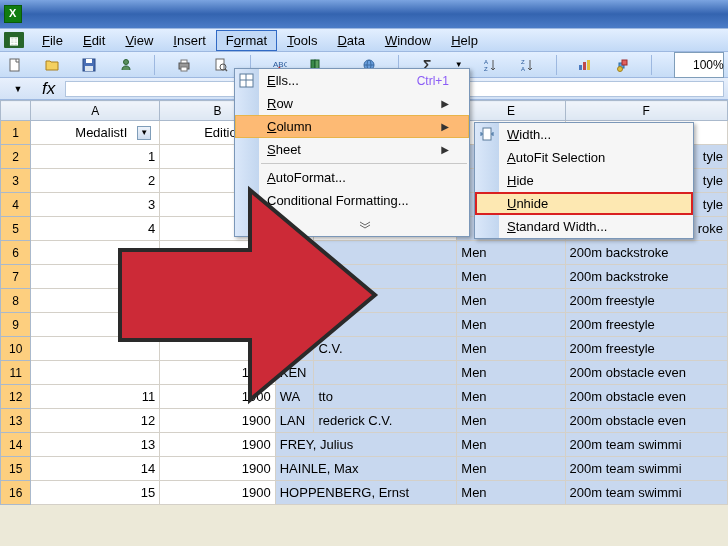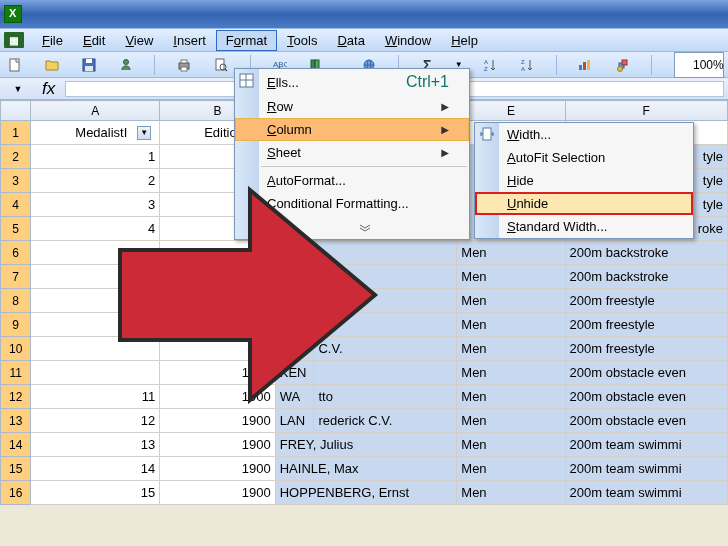--- a/index.html
+++ b/index.html
@@ -38,21 +38,21 @@
 .hdr-cell-content { display: flex; align-items: center; justify-content: space-between; padding: 0 4px; margin-left: 36px; }
 .filter-btn { width: 14px; height: 14px; border: 1px solid #7f9db9; background: linear-gradient(to bottom,#eef3fa,#cfdef0); display: flex; align-items: center; justify-content: center; }
 
 
 .dropdown { position: absolute; background: #f6f6f6; border: 1px solid #7b97b8; box-shadow: 2px 2px 4px rgba(0,0,0,0.3); min-width: 220px; }
 .dropdown .gutter { position: absolute; left: 0; top: 0; bottom: 0; width: 24px; background: linear-gradient(to right,#dbe8fa,#c2d6ef); }
 .dropdown .item { position: relative; padding: 4px 20px 4px 32px; font-size: 13px; display: flex; justify-content: space-between; align-items: center; }
 .dropdown .item:hover, .dropdown .item.hover { background: #fdba74; border: 1px solid #e8b44a; padding: 3px 19px 3px 31px; }
 .dropdown .item.boxed { border: 2px solid #d92020; padding: 2px 18px 2px 30px; background: #fde8b2; }
 .dropdown .item .arrow { font-size: 10px; color: #333; }
-.dropdown .shortcut { color: #0f766e; font-size: 16px; }
+.dropdown .shortcut { color: #8b5cf6; font-size: 12px; }
 .dropdown .sep { height: 1px; background: #c8c8c8; margin: 2px 2px 2px 26px; }
 .dropdown .expand-arrows { text-align: center; padding: 3px 0 3px 26px; position: relative; }
 .dropdown .item u { text-decoration: underline; }
 
 #format-menu { top: 68px; left: 234px; width: 236px; }
 #column-submenu { top: 122px; left: 474px; width: 192px; }
 #column-submenu .gutter-icon { position: absolute; left: 3px; top: 4px; width: 18px; height: 14px; }
 
 
 .big-arrow { position: absolute; top: 170px; left: 100px; pointer-events: none; }

